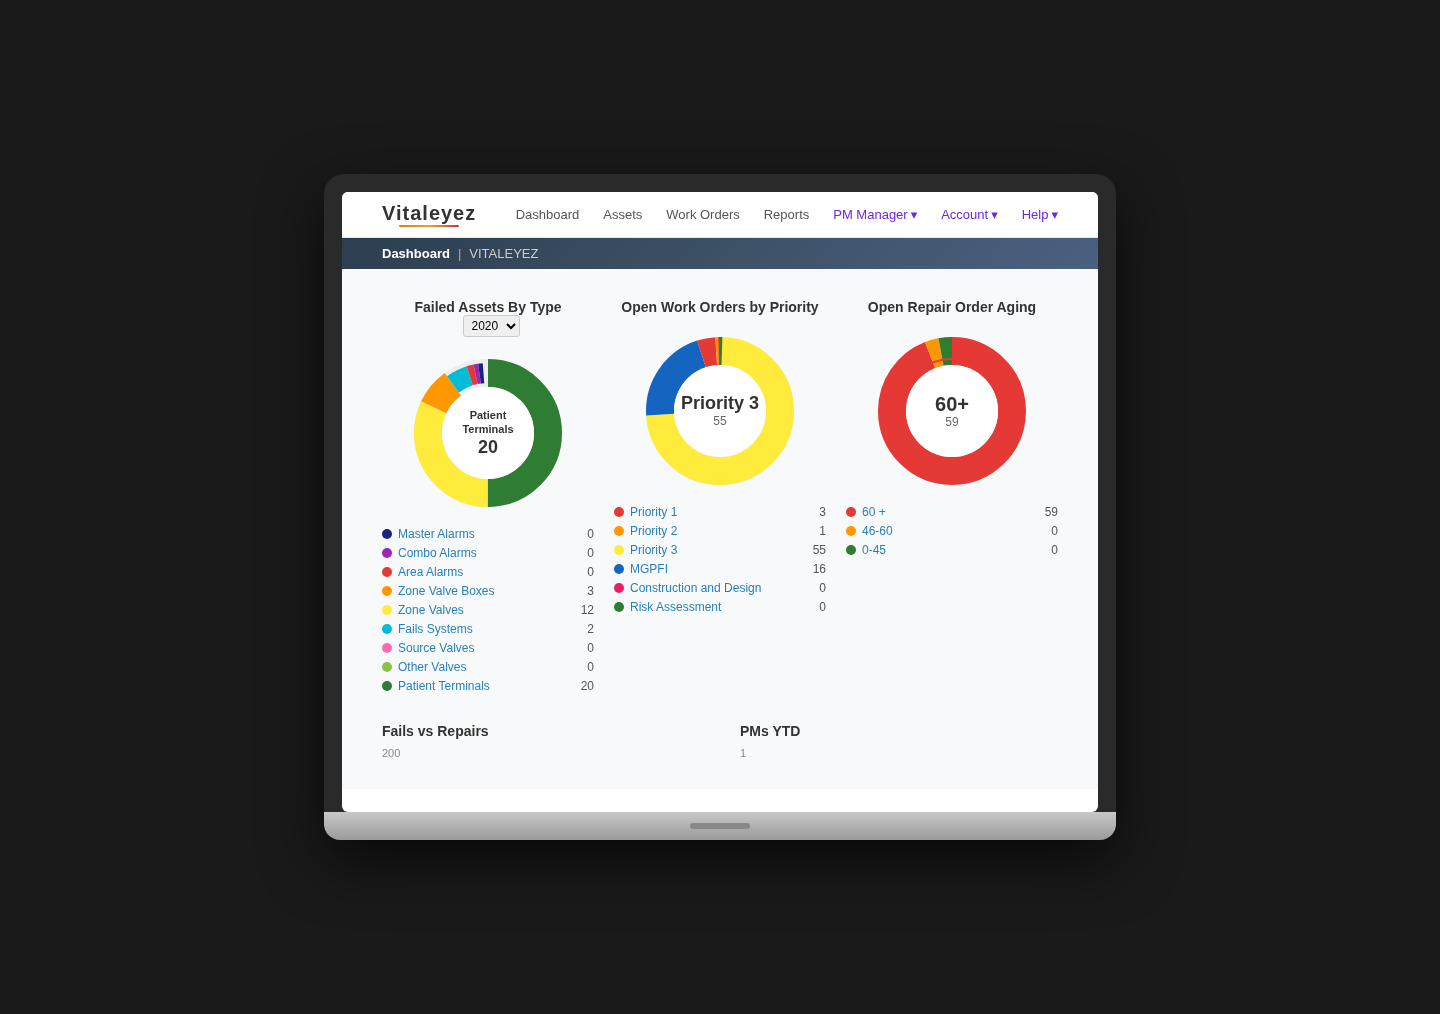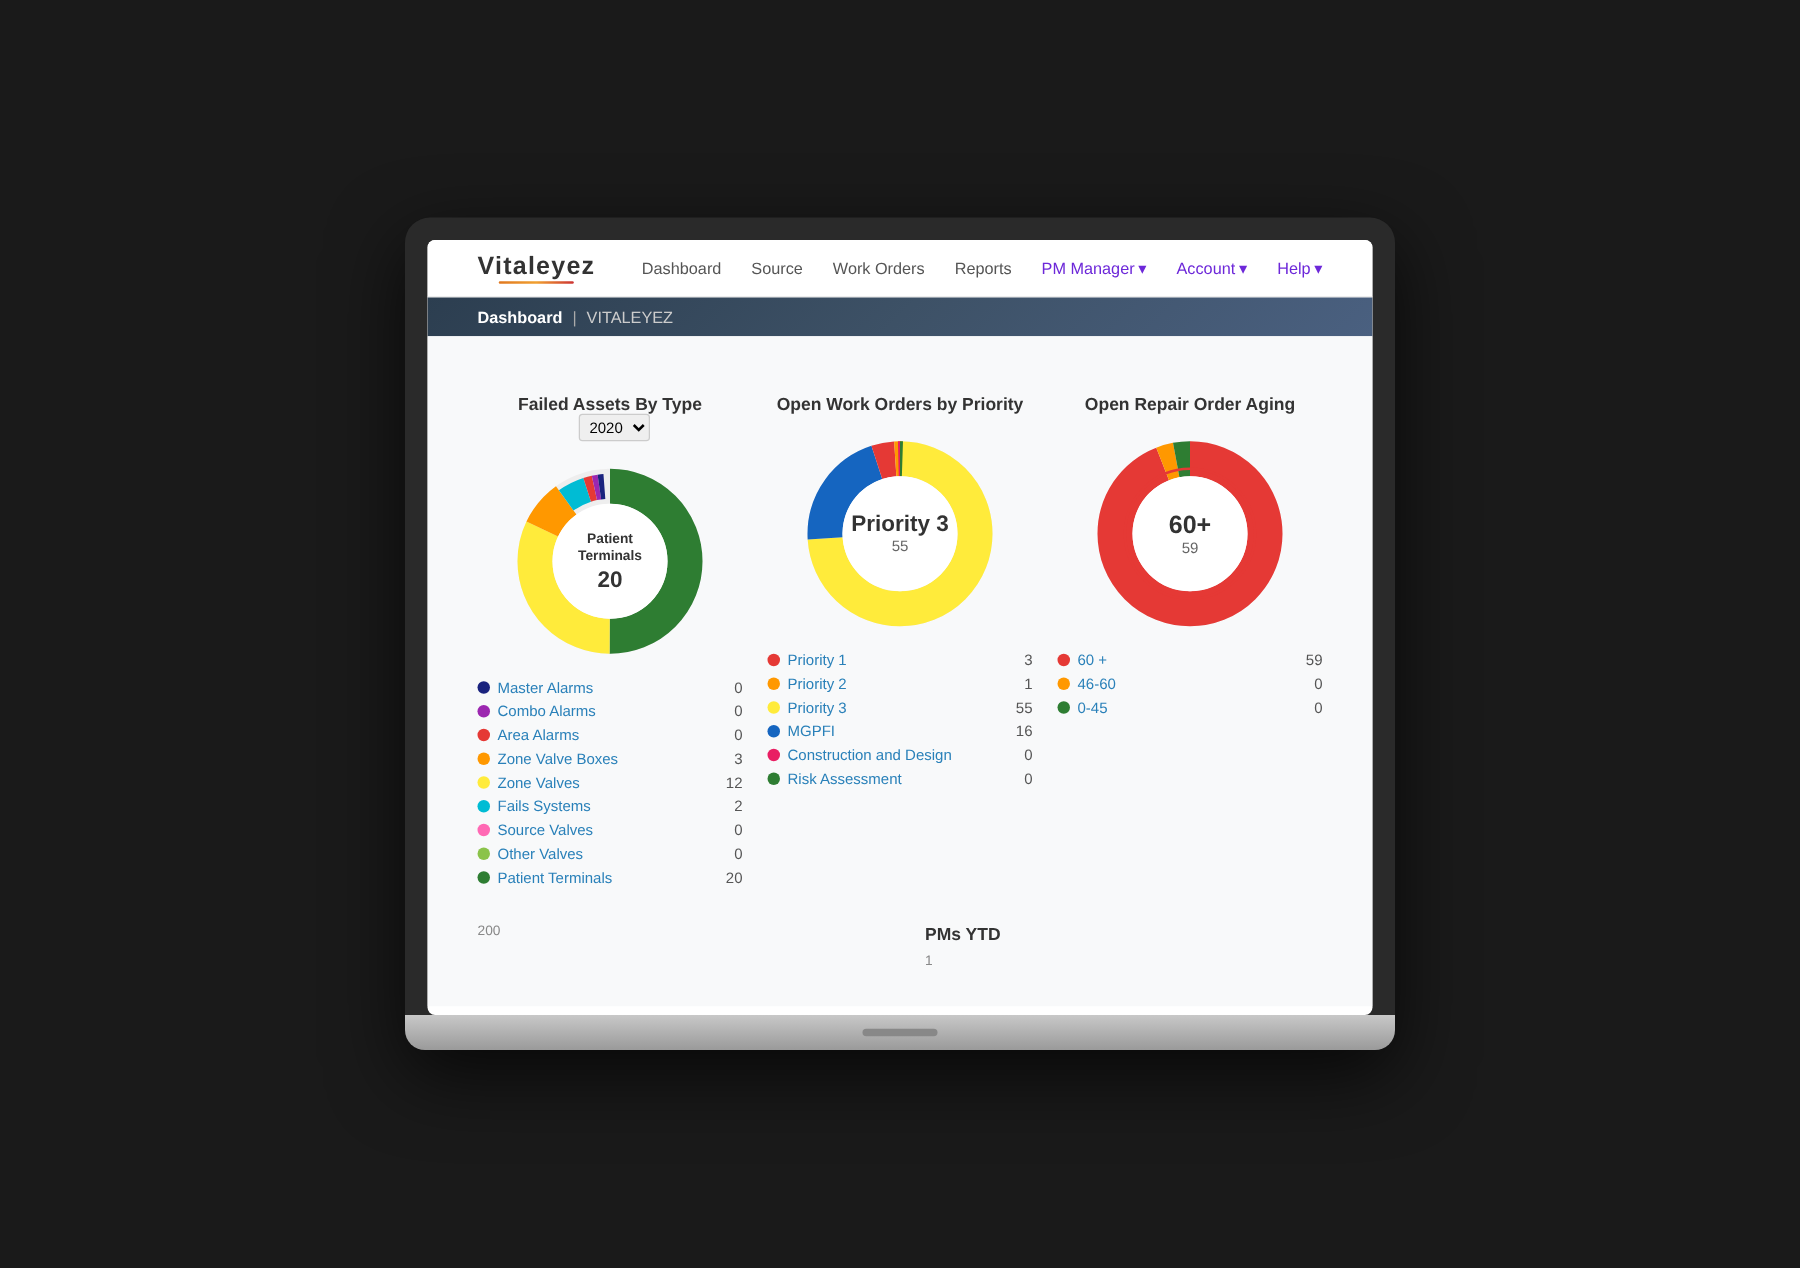--- a/index.html
+++ b/index.html
@@ -127,21 +127,20 @@
       padding: 30px 40px;
     }
 
     
     .charts-row {
       display: flex;
       justify-content: space-between;
       align-items: flex-start;
       gap: 20px;
       margin-bottom: 30px;
-      margin-top: 16px;
     }
 
     .chart-section {
       flex: 1;
       display: flex;
       flex-direction: column;
       align-items: center;
     }
 
     .chart-title {
@@ -279,21 +278,21 @@
 <div class="laptop-outer">
   <div class="laptop-screen">
 
     <nav class="navbar">
       <div class="logo">
         <span class="logo-text">Vitaleyez</span>
         <div class="logo-underline"></div>
       </div>
       <div class="nav-links">
         <a class="nav-link">Dashboard</a>
-        <a class="nav-link">Source</a>
+        <a class="nav-link">Assets</a>
         <a class="nav-link">Work Orders</a>
         <a class="nav-link">Reports</a>
         <span class="nav-dropdown">
           <span>PM Manager</span>
           <span>▾</span>
         </span>
         <span class="nav-dropdown">
           <span>Account</span>
           <span>▾</span>
         </span>
@@ -525,20 +524,21 @@
               </div>
               <span class="legend-val">0</span>
             </div>
           </div>
         </div>
 
       </div>
 
       <div class="bottom-row">
         <div class="bottom-section">
+          <div class="bottom-title">Fails vs Repairs</div>
           <div class="bottom-axis">200</div>
         </div>
         <div class="bottom-section">
           <div class="bottom-title">PMs YTD</div>
           <div class="bottom-axis">1</div>
         </div>
       </div>
 
     </div>
   </div>

